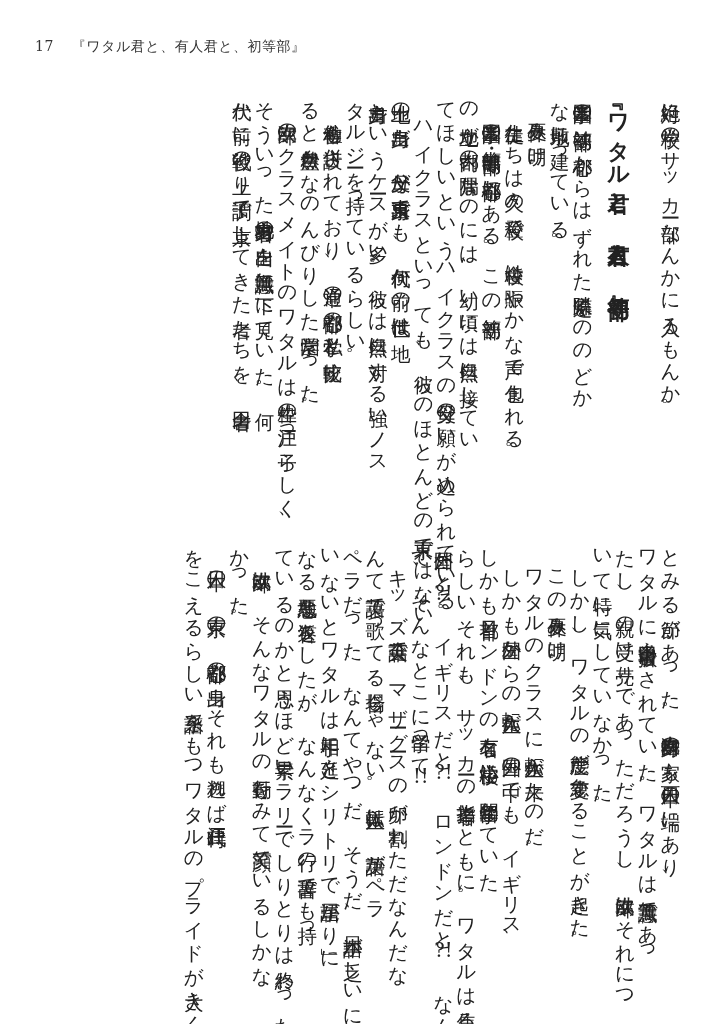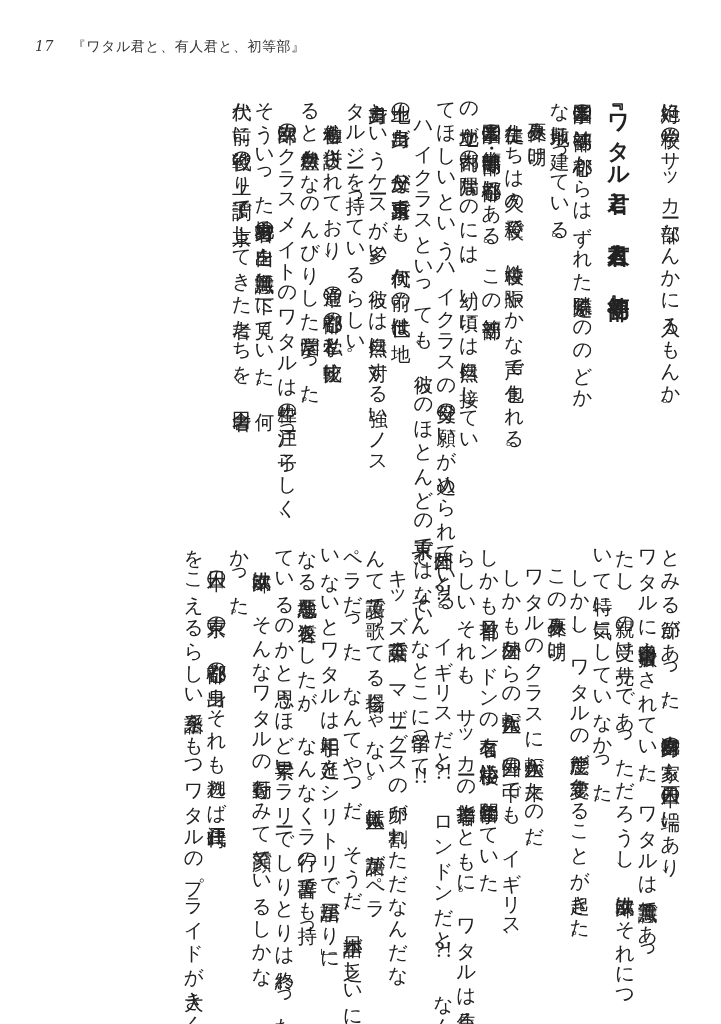--- a/index.html
+++ b/index.html
@@ -1,20 +1,20 @@
 <!DOCTYPE html>
 <html><head>
 <meta charset="utf-8">
 <style>
   html, body { margin:0; padding:0; background:#ffffff; }
   body { width:721px; height:1024px; position:relative; overflow:hidden;
          font-family:"DejaVu Serif","Liberation Serif",serif; color:#222; }
   .running-header { position:absolute; left:35px; top:38px; font-size:14px; color:#333;
          font-family:"DejaVu Serif","Liberation Serif",serif; letter-spacing:0.5px; white-space:nowrap; }
-  .running-header .page-no { margin-right:18px;font-style:italic; }
+  .running-header .page-no { margin-right:18px; }
   .block { position:absolute; writing-mode:vertical-rl; -webkit-writing-mode:vertical-rl;
            font-size:19.5px; line-height:22.7px; text-orientation:mixed; }
   .block-top { right:40px; top:88px; height:400px; }
   .block-bottom { right:40px; top:536px; height:412px; }
   .line { display:block; white-space:nowrap; letter-spacing:0.9px; }
   .line.blank { height:auto; }
   .chapter-title { font-family:"DejaVu Sans","Liberation Sans",sans-serif; font-weight:bold;
            font-size:22px; letter-spacing:1px; margin-left:14px; margin-right:6px; }
   .tcy { text-combine-upright:all; -webkit-text-combine:horizontal; }
 </style>

